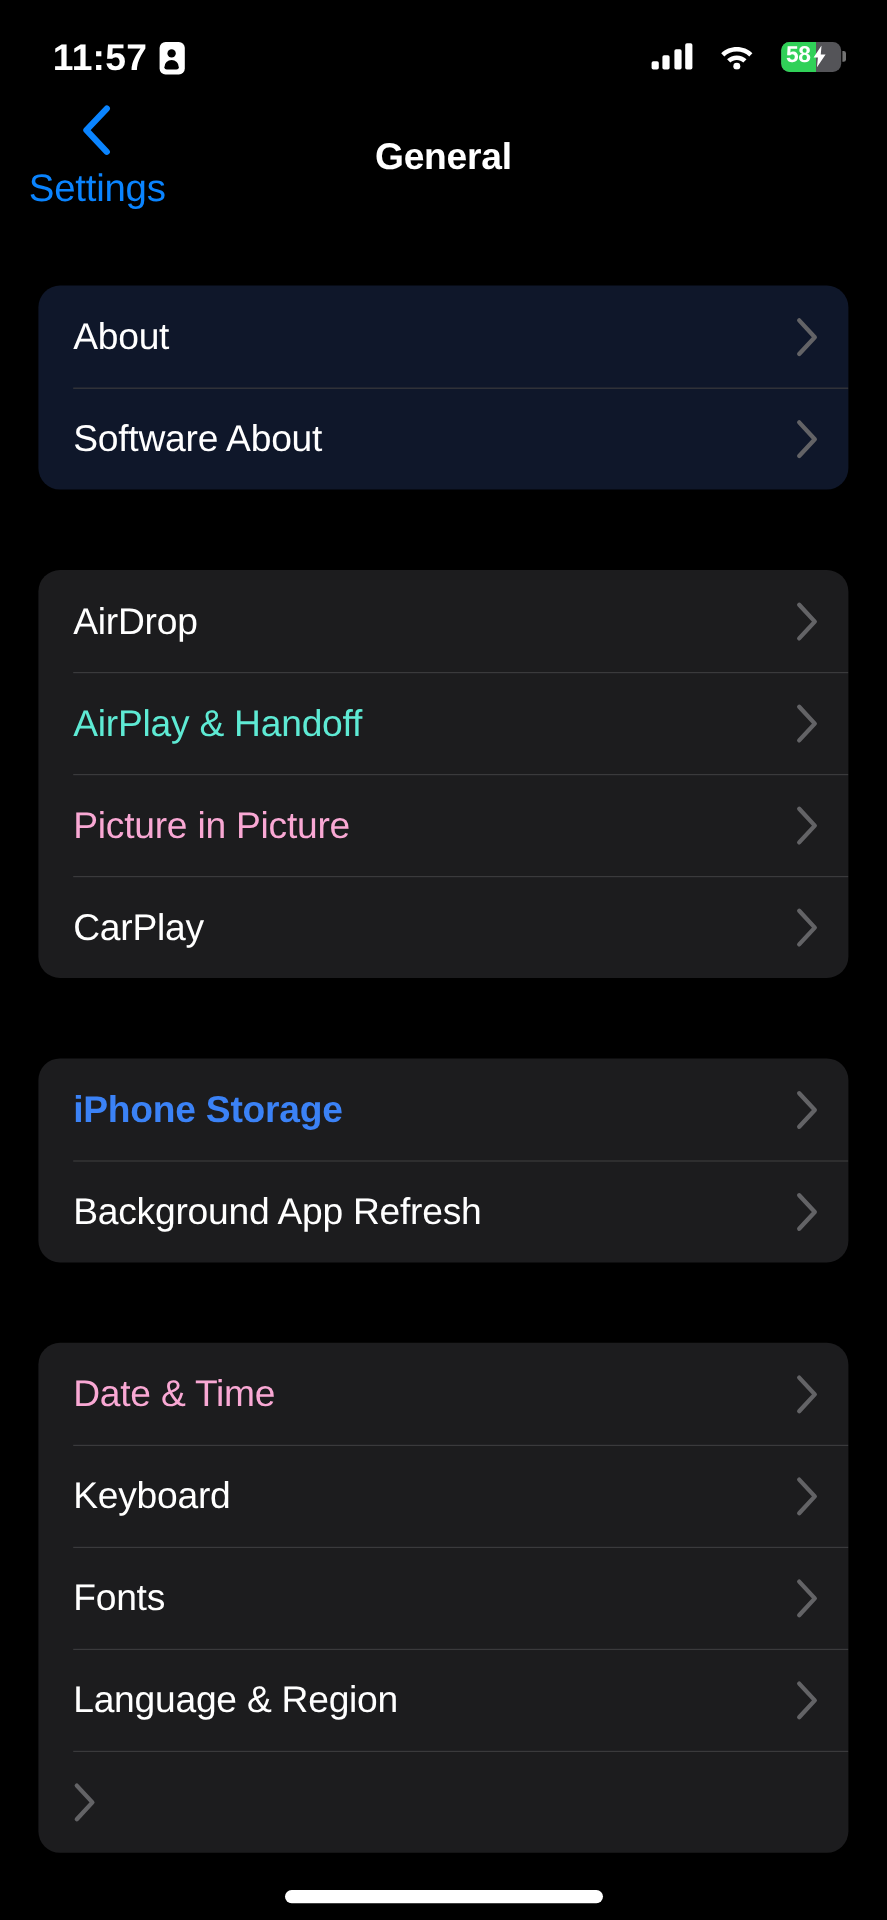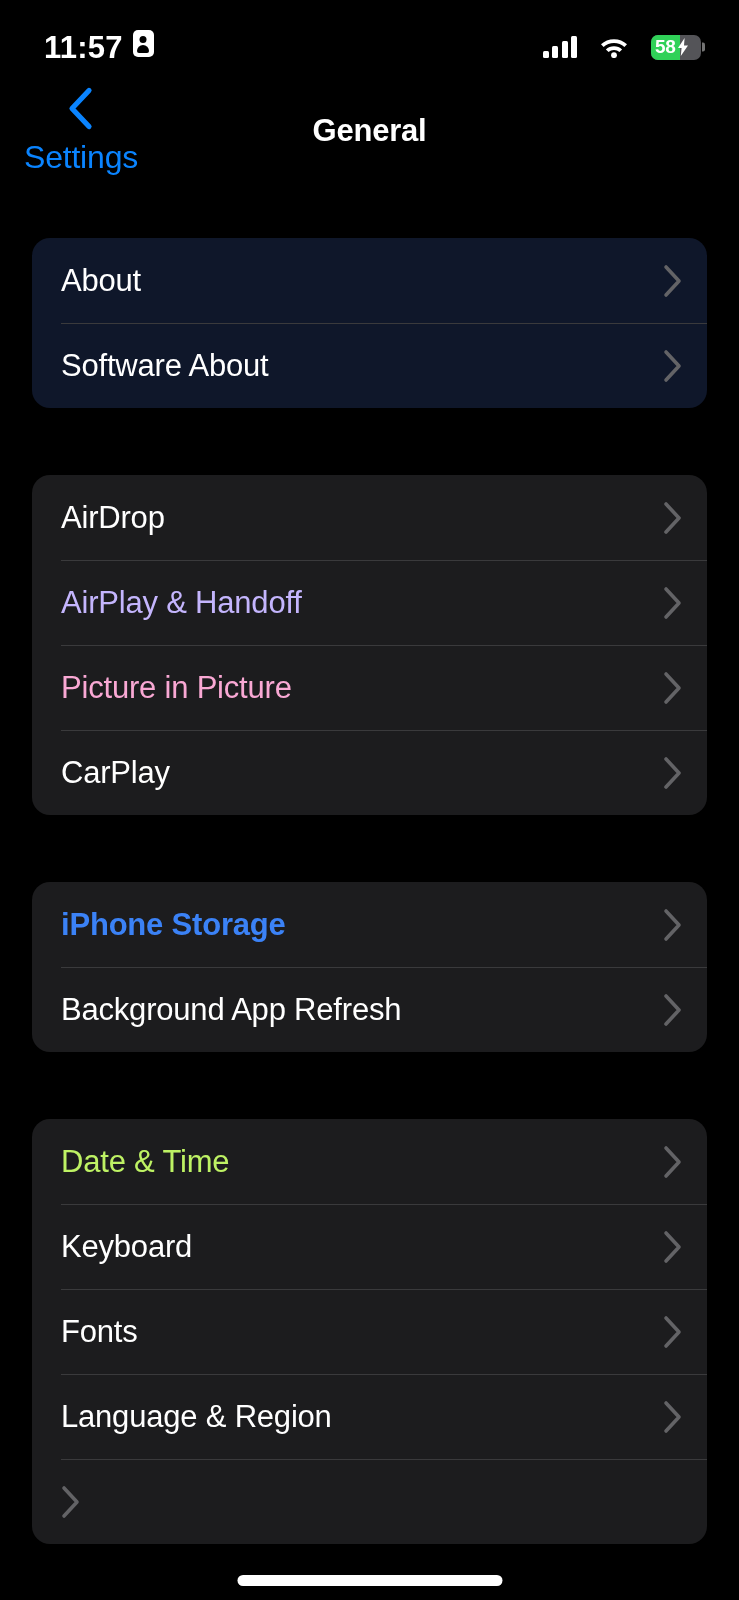--- a/index.html
+++ b/index.html
@@ -25,21 +25,21 @@
     width: 739px;
     height: 92px;
     display: flex;
     align-items: center;
     justify-content: space-between;
     padding: 0 38px 0 44px;
   }
 
   .status-left {
     display: flex;
-    align-items: flex-start;
+    align-items: center;
     gap: 10px;
     margin-top: 4px;
   }
 
   .status-time {
     font-size: 31px;
     font-weight: 600;
     letter-spacing: 0.2px;
     color: #ffffff;
   }
@@ -303,21 +303,21 @@
       </div>
     </div>
     <div class="group" style="background: rgb(28, 28, 30);">
       <div class="row">
         <span class="row-label" style="color: rgb(255, 255, 255);">AirDrop</span>
         <svg class="row-chevron" viewBox="0 0 20 34">
           <path d="M3 3 16 17 3 31" fill="none" stroke="#636366" stroke-width="3.6" stroke-linecap="round" stroke-linejoin="round"></path>
         </svg>
       </div>
       <div class="row">
-        <span class="row-label" style="color: #c4b5fd;">AirPlay &amp; Handoff</span>
+        <span class="row-label" style="color: #5eead4;">AirPlay &amp; Handoff</span>
         <svg class="row-chevron" viewBox="0 0 20 34">
           <path d="M3 3 16 17 3 31" fill="none" stroke="#636366" stroke-width="3.6" stroke-linecap="round" stroke-linejoin="round"></path>
         </svg>
       </div>
       <div class="row">
         <span class="row-label" style="color: #f9a8d4;">Picture in Picture</span>
         <svg class="row-chevron" viewBox="0 0 20 34">
           <path d="M3 3 16 17 3 31" fill="none" stroke="#636366" stroke-width="3.6" stroke-linecap="round" stroke-linejoin="round"></path>
         </svg>
       </div>
@@ -337,21 +337,21 @@
       </div>
       <div class="row">
         <span class="row-label" style="color: rgb(255, 255, 255);">Background App Refresh</span>
         <svg class="row-chevron" viewBox="0 0 20 34">
           <path d="M3 3 16 17 3 31" fill="none" stroke="#636366" stroke-width="3.6" stroke-linecap="round" stroke-linejoin="round"></path>
         </svg>
       </div>
     </div>
     <div class="group" style="background: rgb(28, 28, 30);">
       <div class="row">
-        <span class="row-label" style="color: #bef264;">Date &amp; Time</span>
+        <span class="row-label" style="color: #f9a8d4;">Date &amp; Time</span>
         <svg class="row-chevron" viewBox="0 0 20 34">
           <path d="M3 3 16 17 3 31" fill="none" stroke="#636366" stroke-width="3.6" stroke-linecap="round" stroke-linejoin="round"></path>
         </svg>
       </div>
       <div class="row">
         <span class="row-label" style="color: rgb(255, 255, 255);">Keyboard</span>
         <svg class="row-chevron" viewBox="0 0 20 34">
           <path d="M3 3 16 17 3 31" fill="none" stroke="#636366" stroke-width="3.6" stroke-linecap="round" stroke-linejoin="round"></path>
         </svg>
       </div>

